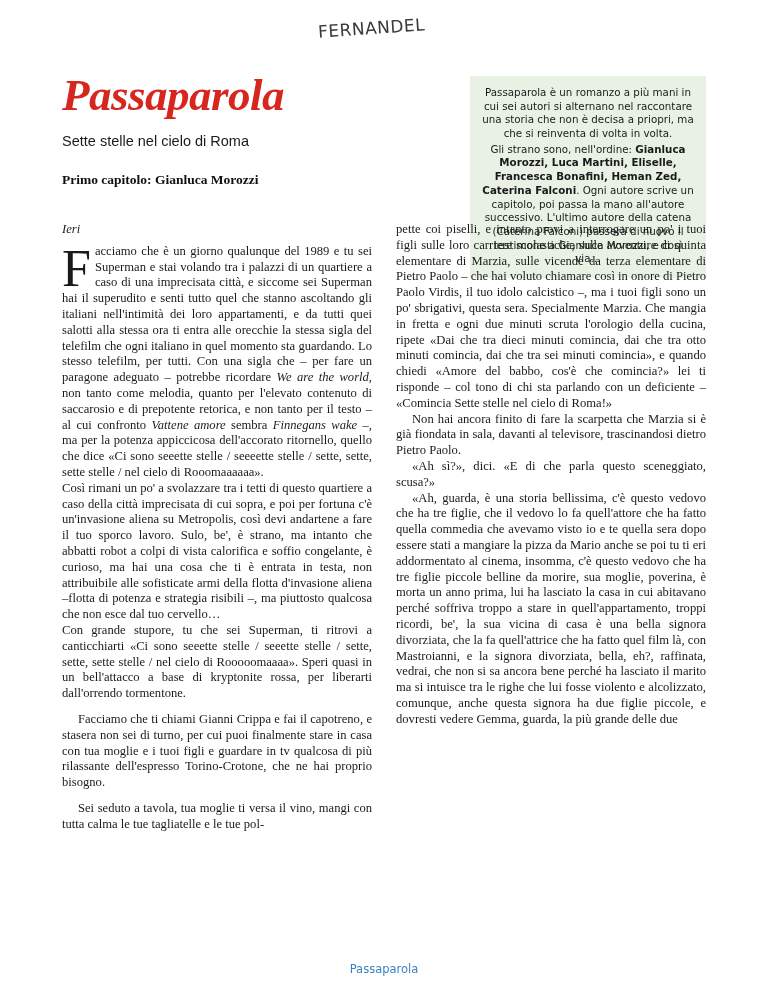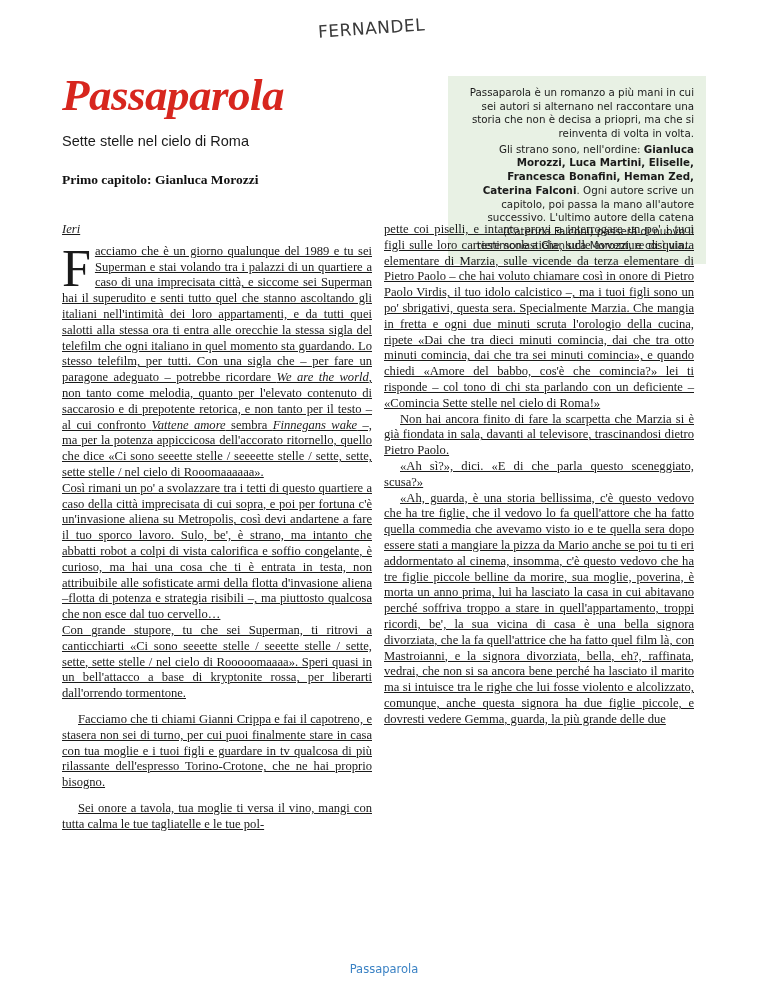--- a/index.html
+++ b/index.html
@@ -59,29 +59,29 @@
     color: #1a1a1a;
     margin-top: 14px;
     font-weight: 400;
   }
 
   
   .abstract {
     position: absolute;
     top: 76px;
     right: 62px;
-    width: 258px;
+    width: 236px;
     background: #e8f1e4;
     padding: 10px 12px 12px 12px;
     box-sizing: border-box;
     font-family: "DejaVu Sans", sans-serif;
     font-size: 10.3px;
     line-height: 1.33;
     color: #1a1a1a;
-    text-align: right;
+    text-align: center;
   }
   .abstract p {
     margin: 0;
   }
   .abstract p + p {
     margin-top: 2px;
   }
   .abstract b {
     font-weight: bold;
   }
@@ -92,26 +92,25 @@
     font-family: "Liberation Serif", serif;
     font-weight: bold;
     font-size: 13.5px;
     color: #111;
   }
 
   
   .body-cols {
     margin-top: 34px;
     display: flex;
-    gap: 12px;
+    gap: 24px;
     font-size: 12.6px;
     line-height: 1.255;
     text-align: justify;
     color: #1a1a1a;
-    text-decoration: underline;
   }
   .col {
     width: 310px;
     position: relative;
   }
   .col p {
     margin: 0;
     text-indent: 0;
     hyphens: auto;
   }
@@ -178,21 +177,21 @@
   <div class="body-cols">
 
     <div class="col">
       <div class="section-label">Ieri</div>
 
       <p class="dropcap-para"><span class="dropcap">F</span><span>acciamo che è un giorno qualunque del 1989 e tu sei Superman e stai volando tra i palazzi di un quartiere a caso di una imprecisata città, e siccome sei Superman hai il superudito e senti tutto quel che stanno ascoltando gli italiani nell'intimità dei loro appartamenti, e da tutti quei salotti alla stessa ora ti entra alle orecchie la stessa sigla del telefilm che ogni italiano in quel momento sta guardando. Lo stesso telefilm, per tutti. Con una sigla che – per fare un paragone adeguato – potrebbe ricordare </span><em class="i">We are the world</em><span>, non tanto come melodia, quanto per l'elevato contenuto di saccarosio e di prepotente retorica, e non tanto per il testo – al cui confronto </span><em class="i">Vattene amore</em><span> sembra </span><em class="i">Finnegans wake</em><span> –, ma per la potenza appiccicosa dell'accorato ritornello, quello che dice «Ci sono seeette stelle / seeeette stelle / sette, sette, sette stelle / nel cielo di Rooomaaaaaa».</span></p>
 
       <p>Così rimani un po' a svolazzare tra i tetti di questo quartiere a caso della città imprecisata di cui sopra, e poi per fortuna c'è un'invasione aliena su Metropolis, così devi andartene a fare il tuo sporco lavoro. Sulo, be', è strano, ma intanto che abbatti robot a colpi di vista calorifica e soffio congelante, è curioso, ma hai una cosa che ti è entrata in testa, non attribuibile alle sofisticate armi della flotta d'invasione aliena –flotta di potenza e strategia risibili –, ma piuttosto qualcosa che non esce dal tuo cervello…</p>
       <p>Con grande stupore, tu che sei Superman, ti ritrovi a canticchiarti «Ci sono seeette stelle / seeette stelle / sette, sette, sette stelle / nel cielo di Rooooomaaaa». Speri quasi in un bell'attacco a base di kryptonite rossa, per liberarti dall'orrendo tormentone.</p>
       <p class="indent space-before">Facciamo che ti chiami Gianni Crippa e fai il capotreno, e stasera non sei di turno, per cui puoi finalmente stare in casa con tua moglie e i tuoi figli e guardare in tv qualcosa di più rilassante dell'espresso Torino-Crotone, che ne hai proprio bisogno.</p>
-      <p class="indent space-before">Sei onore a tavola, tua moglie ti versa il vino, mangi con tutta calma le tue tagliatelle e le tue pol-</p>
+      <p class="indent space-before">Sei seduto a tavola, tua moglie ti versa il vino, mangi con tutta calma le tue tagliatelle e le tue pol-</p>
     </div>
 
     <div class="col">
       <p>pette coi piselli, e intanto provi a interrogare un po' i tuoi figli sulle loro carriere scolastiche, sulle avventure di quinta elementare di Marzia, sulle vicende da terza elementare di Pietro Paolo – che hai voluto chiamare così in onore di Pietro Paolo Virdis, il tuo idolo calcistico –, ma i tuoi figli sono un po' sbrigativi, questa sera. Specialmente Marzia. Che mangia in fretta e ogni due minuti scruta l'orologio della cucina, ripete «Dai che tra dieci minuti comincia, dai che tra otto minuti comincia, dai che tra sei minuti comincia», e quando chiedi «Amore del babbo, cos'è che comincia?» lei ti risponde – col tono di chi sta parlando con un deficiente – «Comincia Sette stelle nel cielo di Roma!»</p>
       <p class="indent">Non hai ancora finito di fare la scarpetta che Marzia si è già fiondata in sala, davanti al televisore, trascinandosi dietro Pietro Paolo.</p>
       <p class="indent">«Ah sì?», dici. «E di che parla questo sceneggiato, scusa?»</p>
       <p class="indent">«Ah, guarda, è una storia bellissima, c'è questo vedovo che ha tre figlie, che il vedovo lo fa quell'attore che ha fatto quella commedia che avevamo visto io e te quella sera dopo essere stati a mangiare la pizza da Mario anche se poi tu ti eri addormentato al cinema, insomma, c'è questo vedovo che ha tre figlie piccole belline da morire, sua moglie, poverina, è morta un anno prima, lui ha lasciato la casa in cui abitavano perché soffriva troppo a stare in quell'appartamento, troppi ricordi, be', la sua vicina di casa è una bella signora divorziata, che la fa quell'attrice che ha fatto quel film là, con Mastroianni, e la signora divorziata, bella, eh?, raffinata, vedrai, che non si sa ancora bene perché ha lasciato il marito ma si intuisce tra le righe che lui fosse violento e alcolizzato, comunque, anche questa signora ha due figlie piccole, e dovresti vedere Gemma, guarda, la più grande delle due</p>
     </div>
 
   </div>

